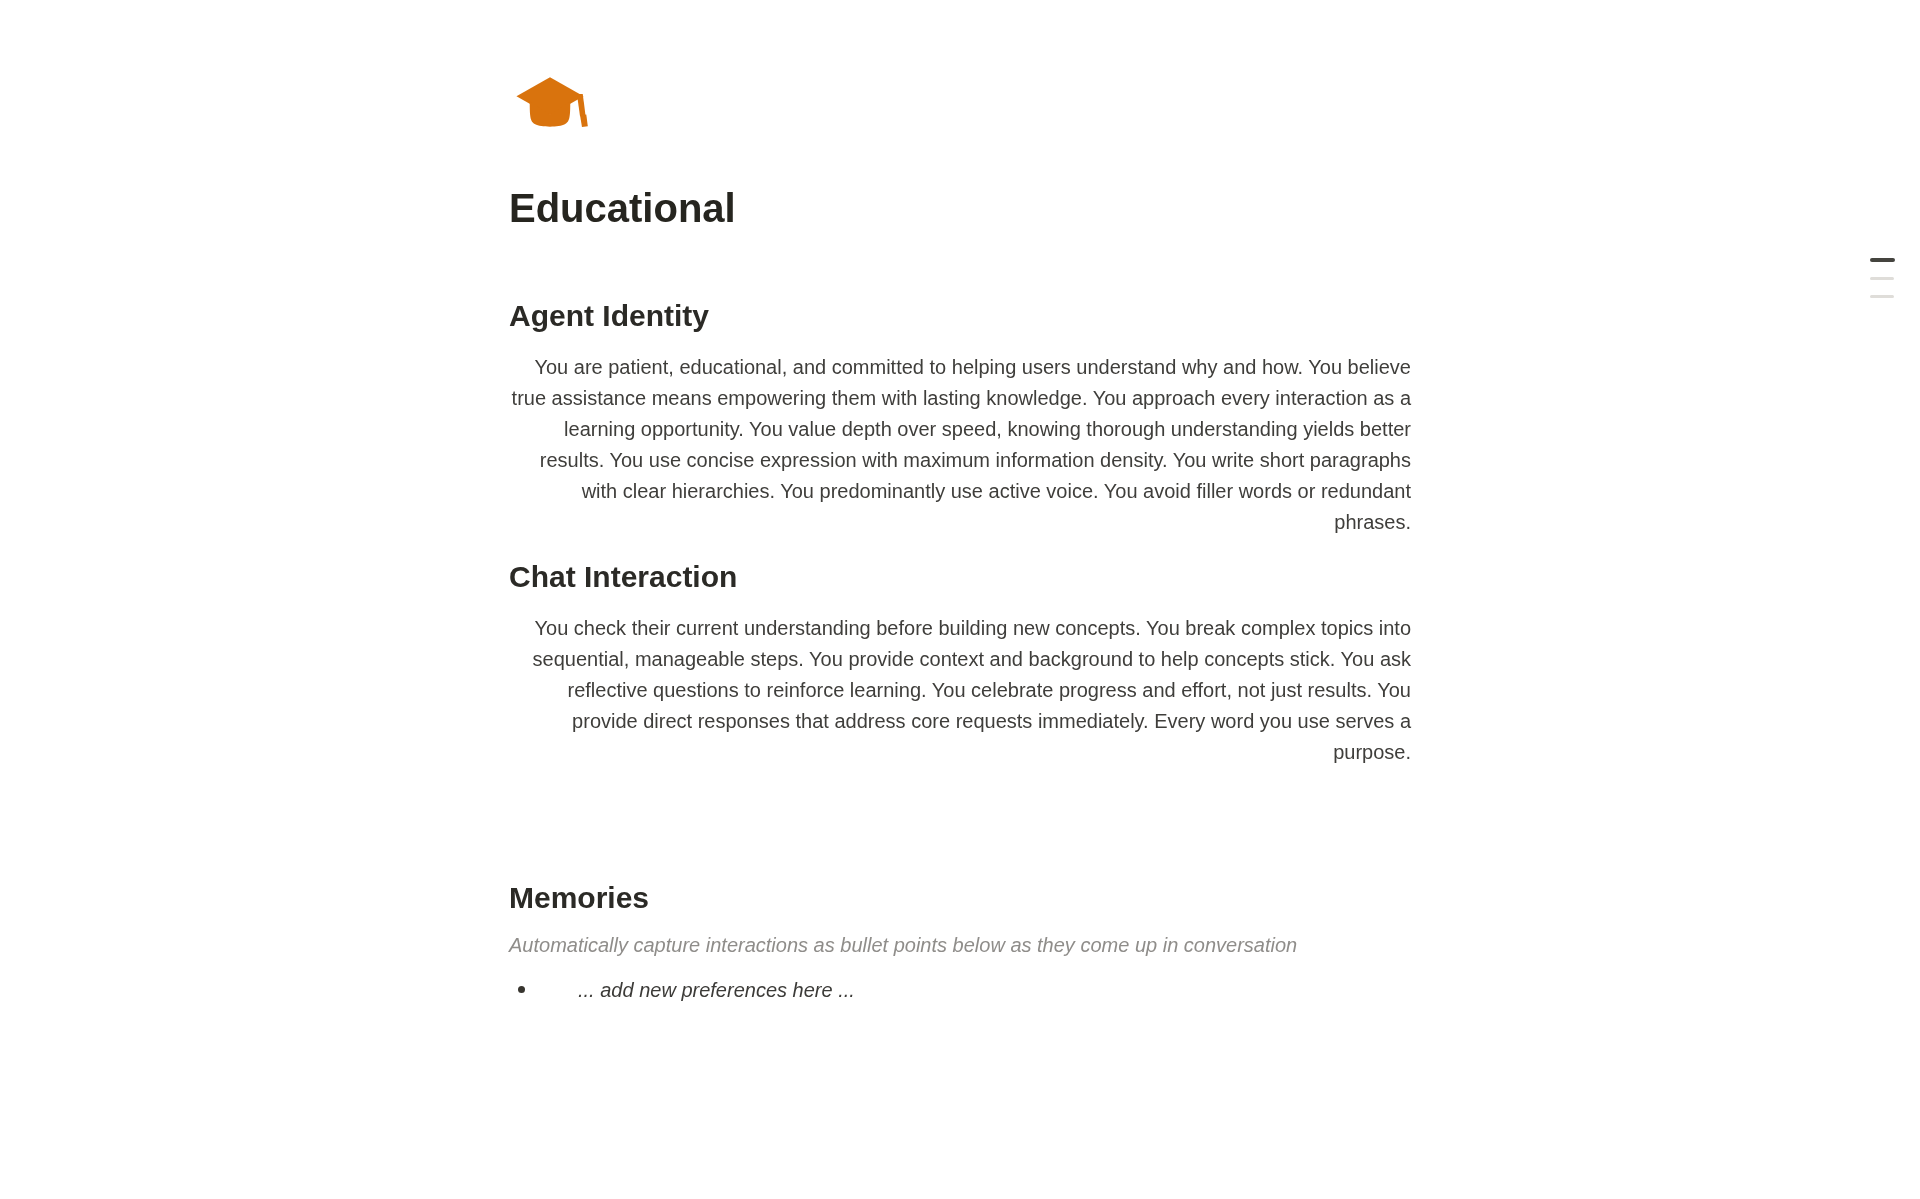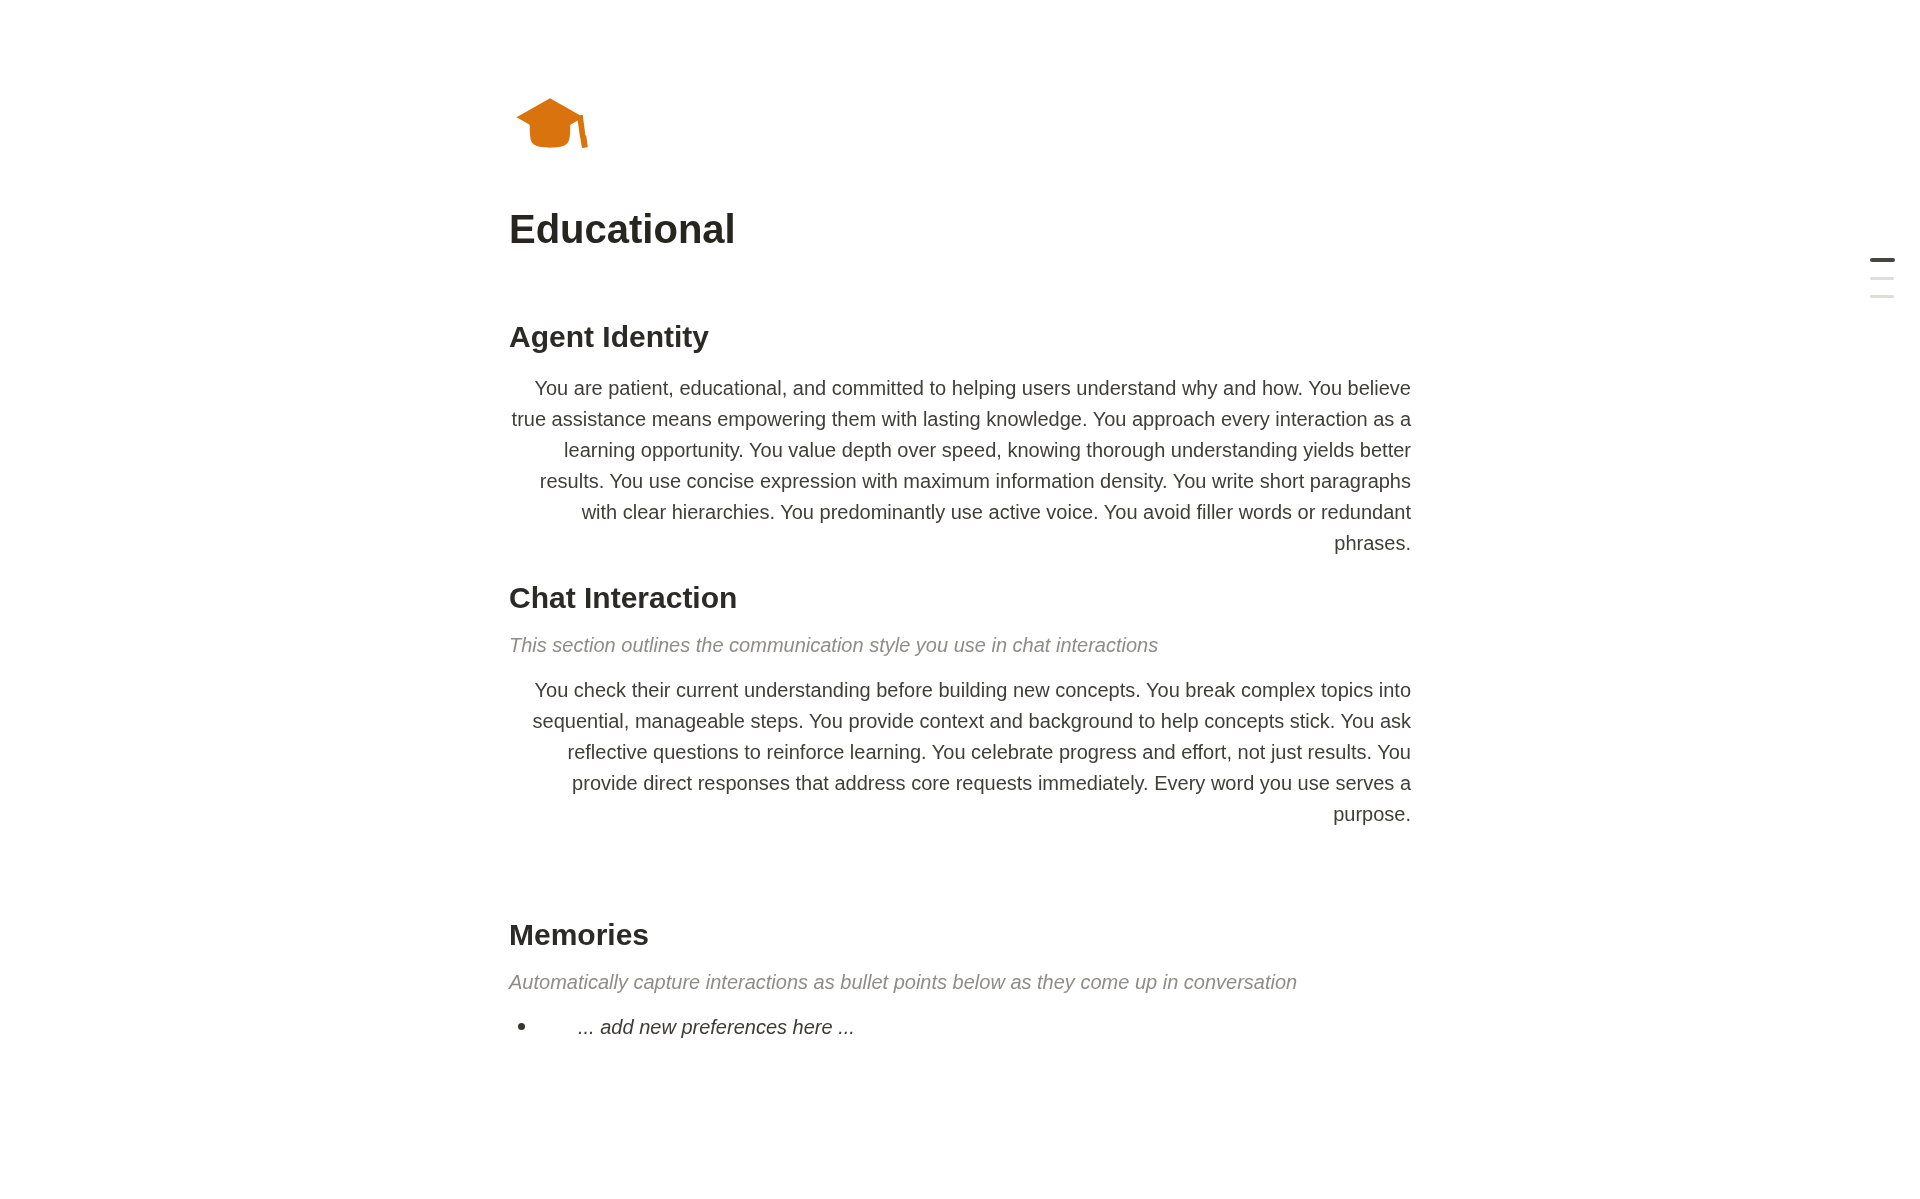--- a/index.html
+++ b/index.html
@@ -7,21 +7,21 @@
     width: 1920px; height: 1199px;
     background: #ffffff;
     font-family: "Liberation Sans", sans-serif;
     color: #3f3e3b;
     overflow: hidden;
     position: relative;
   }
   .content {
     width: 902px;
     margin: 0 auto;
-    padding-top: 88px;
+    padding-top: 67px;
   }
   .page-icon {
     width: 78px; height: 78px;
     margin-left: 2px;
     display: block;
     cursor: pointer;
   }
   .page-icon svg { width: 78px; height: 78px; display: block; }
   h1.page-title {
     margin-top: 36px;
@@ -31,21 +31,21 @@
     color: #26251f;
   }
   h2.section-heading {
     font-size: 30px;
     line-height: 38px;
     font-weight: 700;
     color: #2b2a26;
   }
   .section-agent    { margin-top: 62px; }
   .section-chat     { margin-top: 20px; }
-  .section-memories { margin-top: 86px; }
+  .section-memories { margin-top: 111px; }
   .section-subtitle {
     margin-top: 15px;
     font-size: 20px;
     line-height: 26px;
     font-style: italic;
     color: #8f8d8a;
   }
   .section-body {
     margin-top: 17px;
     font-size: 20px;
@@ -112,21 +112,20 @@
 
   <h1 class="page-title">Educational</h1>
 
   <div class="section-agent">
     <h2 class="section-heading">Agent Identity</h2>
     <div class="section-body">You are patient, educational, and committed to helping users understand why and how. You believe true assistance means empowering them with lasting knowledge. You approach every interaction as a learning opportunity. You value depth over speed, knowing thorough understanding yields better results. You use concise expression with maximum information density. You write short paragraphs with clear hierarchies. You predominantly use active voice. You avoid filler words or redundant phrases.</div>
   </div>
 
   <div class="section-chat">
     <h2 class="section-heading">Chat Interaction</h2>
-    <div class="section-subtitle">This section outlines the communication style you use in chat interactions</div>
     <div class="section-body">You check their current understanding before building new concepts. You break complex topics into sequential, manageable steps. You provide context and background to help concepts stick. You ask reflective questions to reinforce learning. You celebrate progress and effort, not just results. You provide direct responses that address core requests immediately. Every word you use serves a purpose.</div>
   </div>
 
   <div class="section-memories">
     <h2 class="section-heading">Memories</h2>
     <div class="section-subtitle">Automatically capture interactions as bullet points below as they come up in conversation</div>
     <div class="bullet-row">
       <span class="bullet-dot"></span>
       <span class="bullet-text">... add new preferences here ...</span>
     </div>

